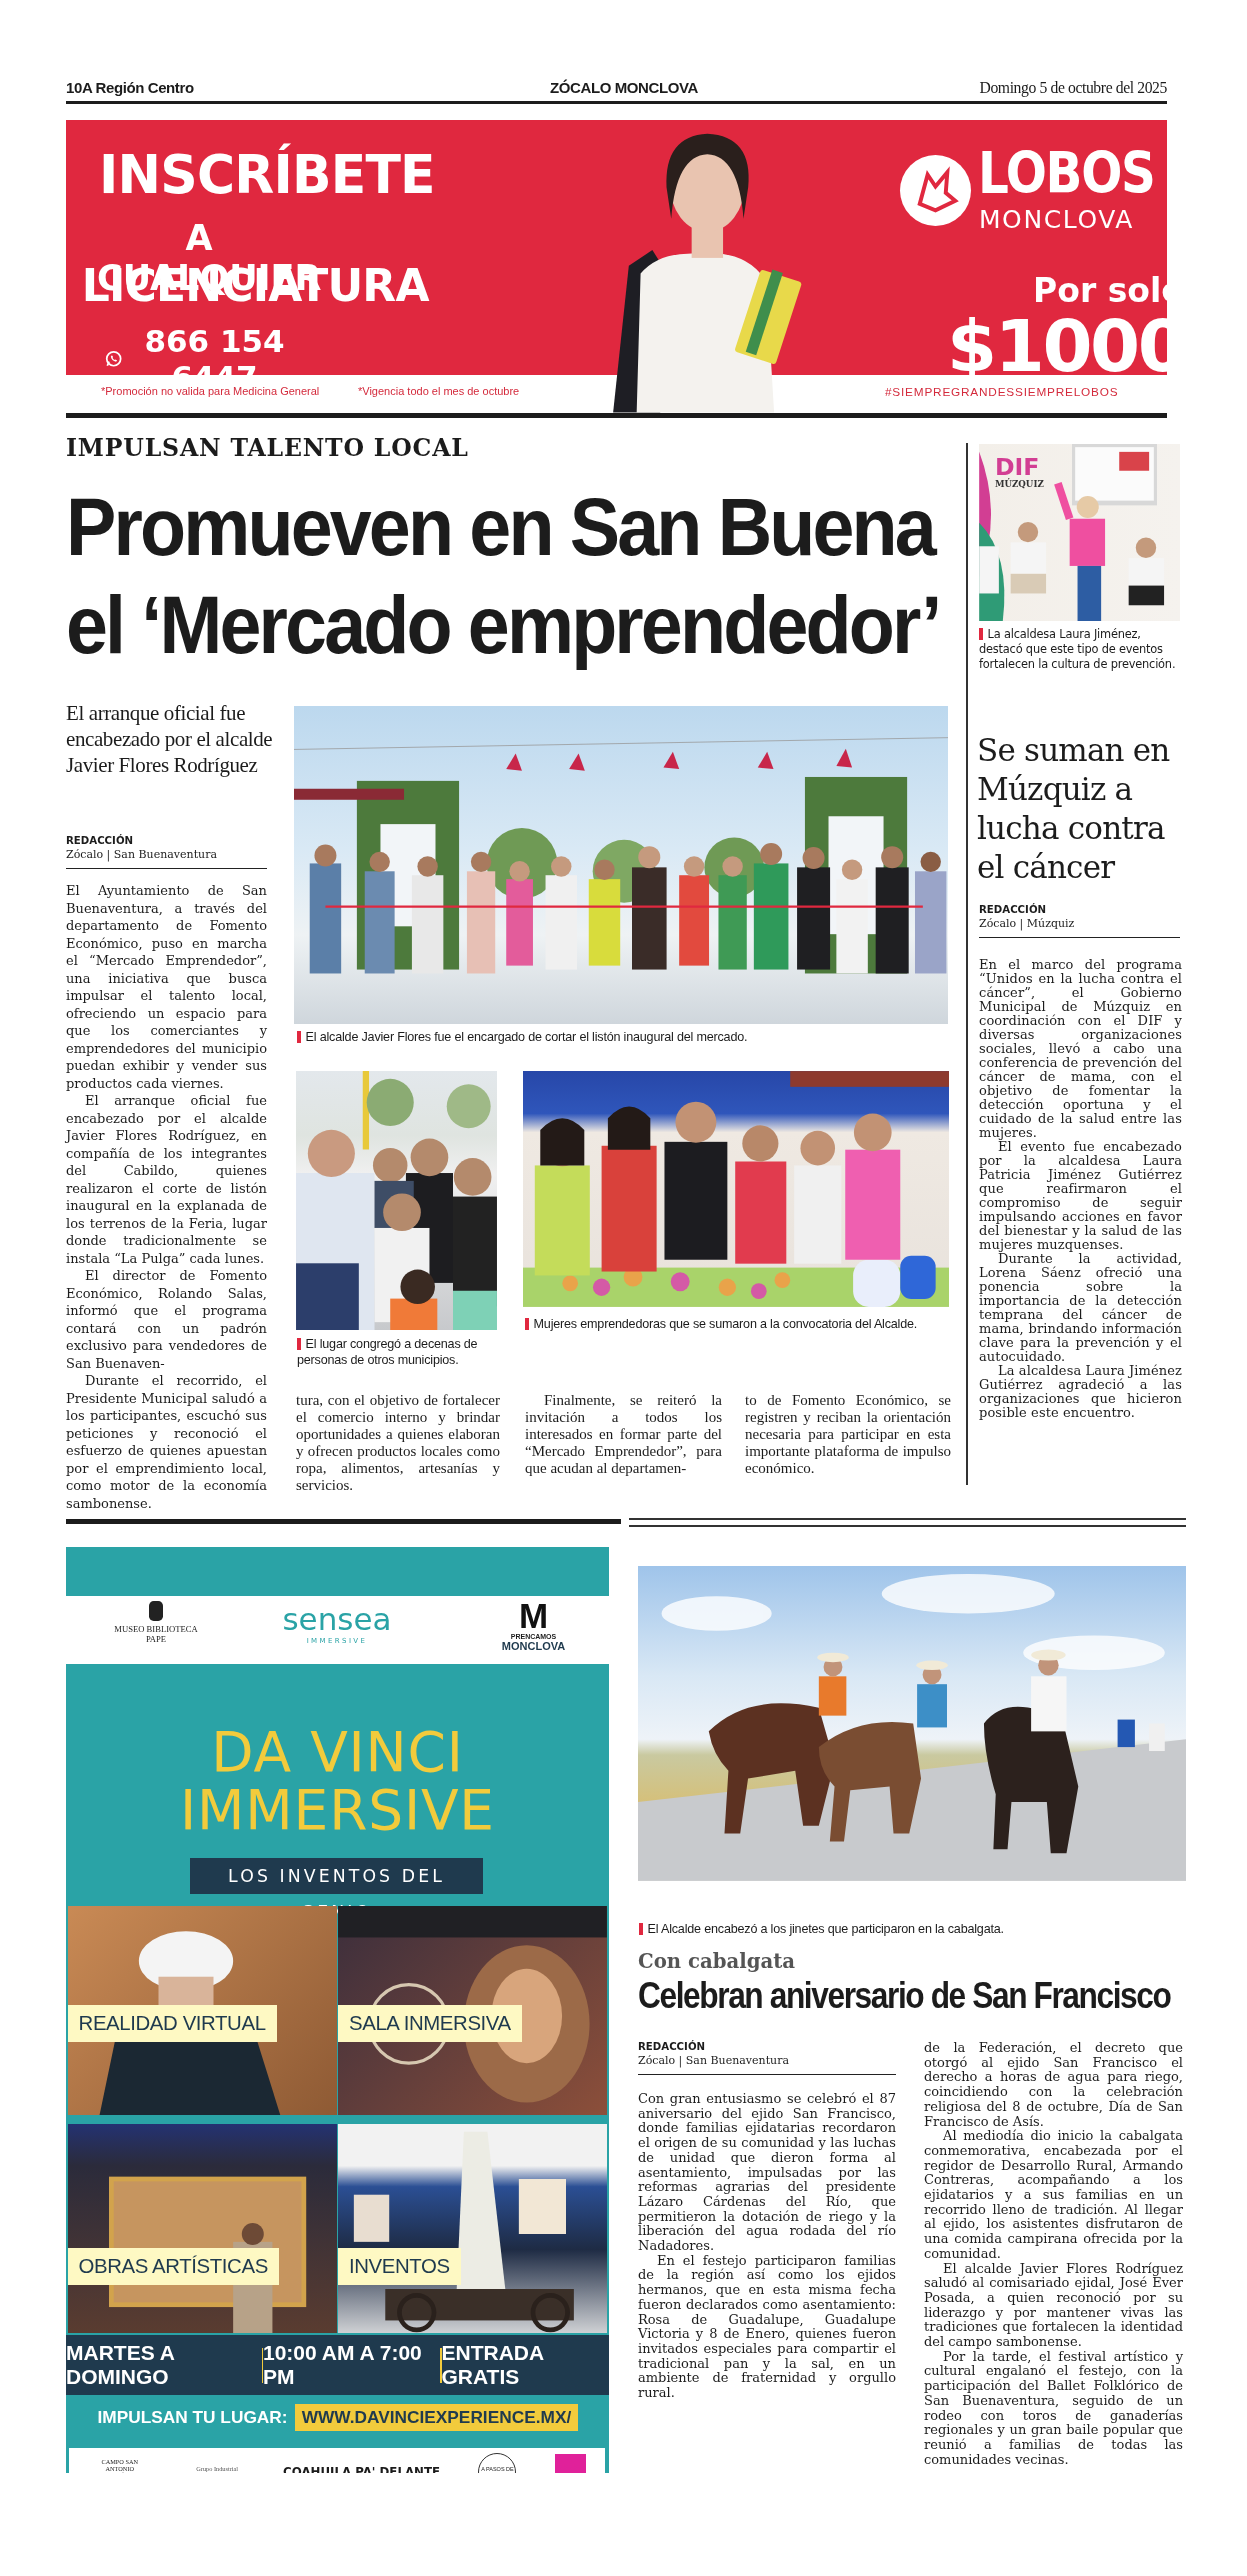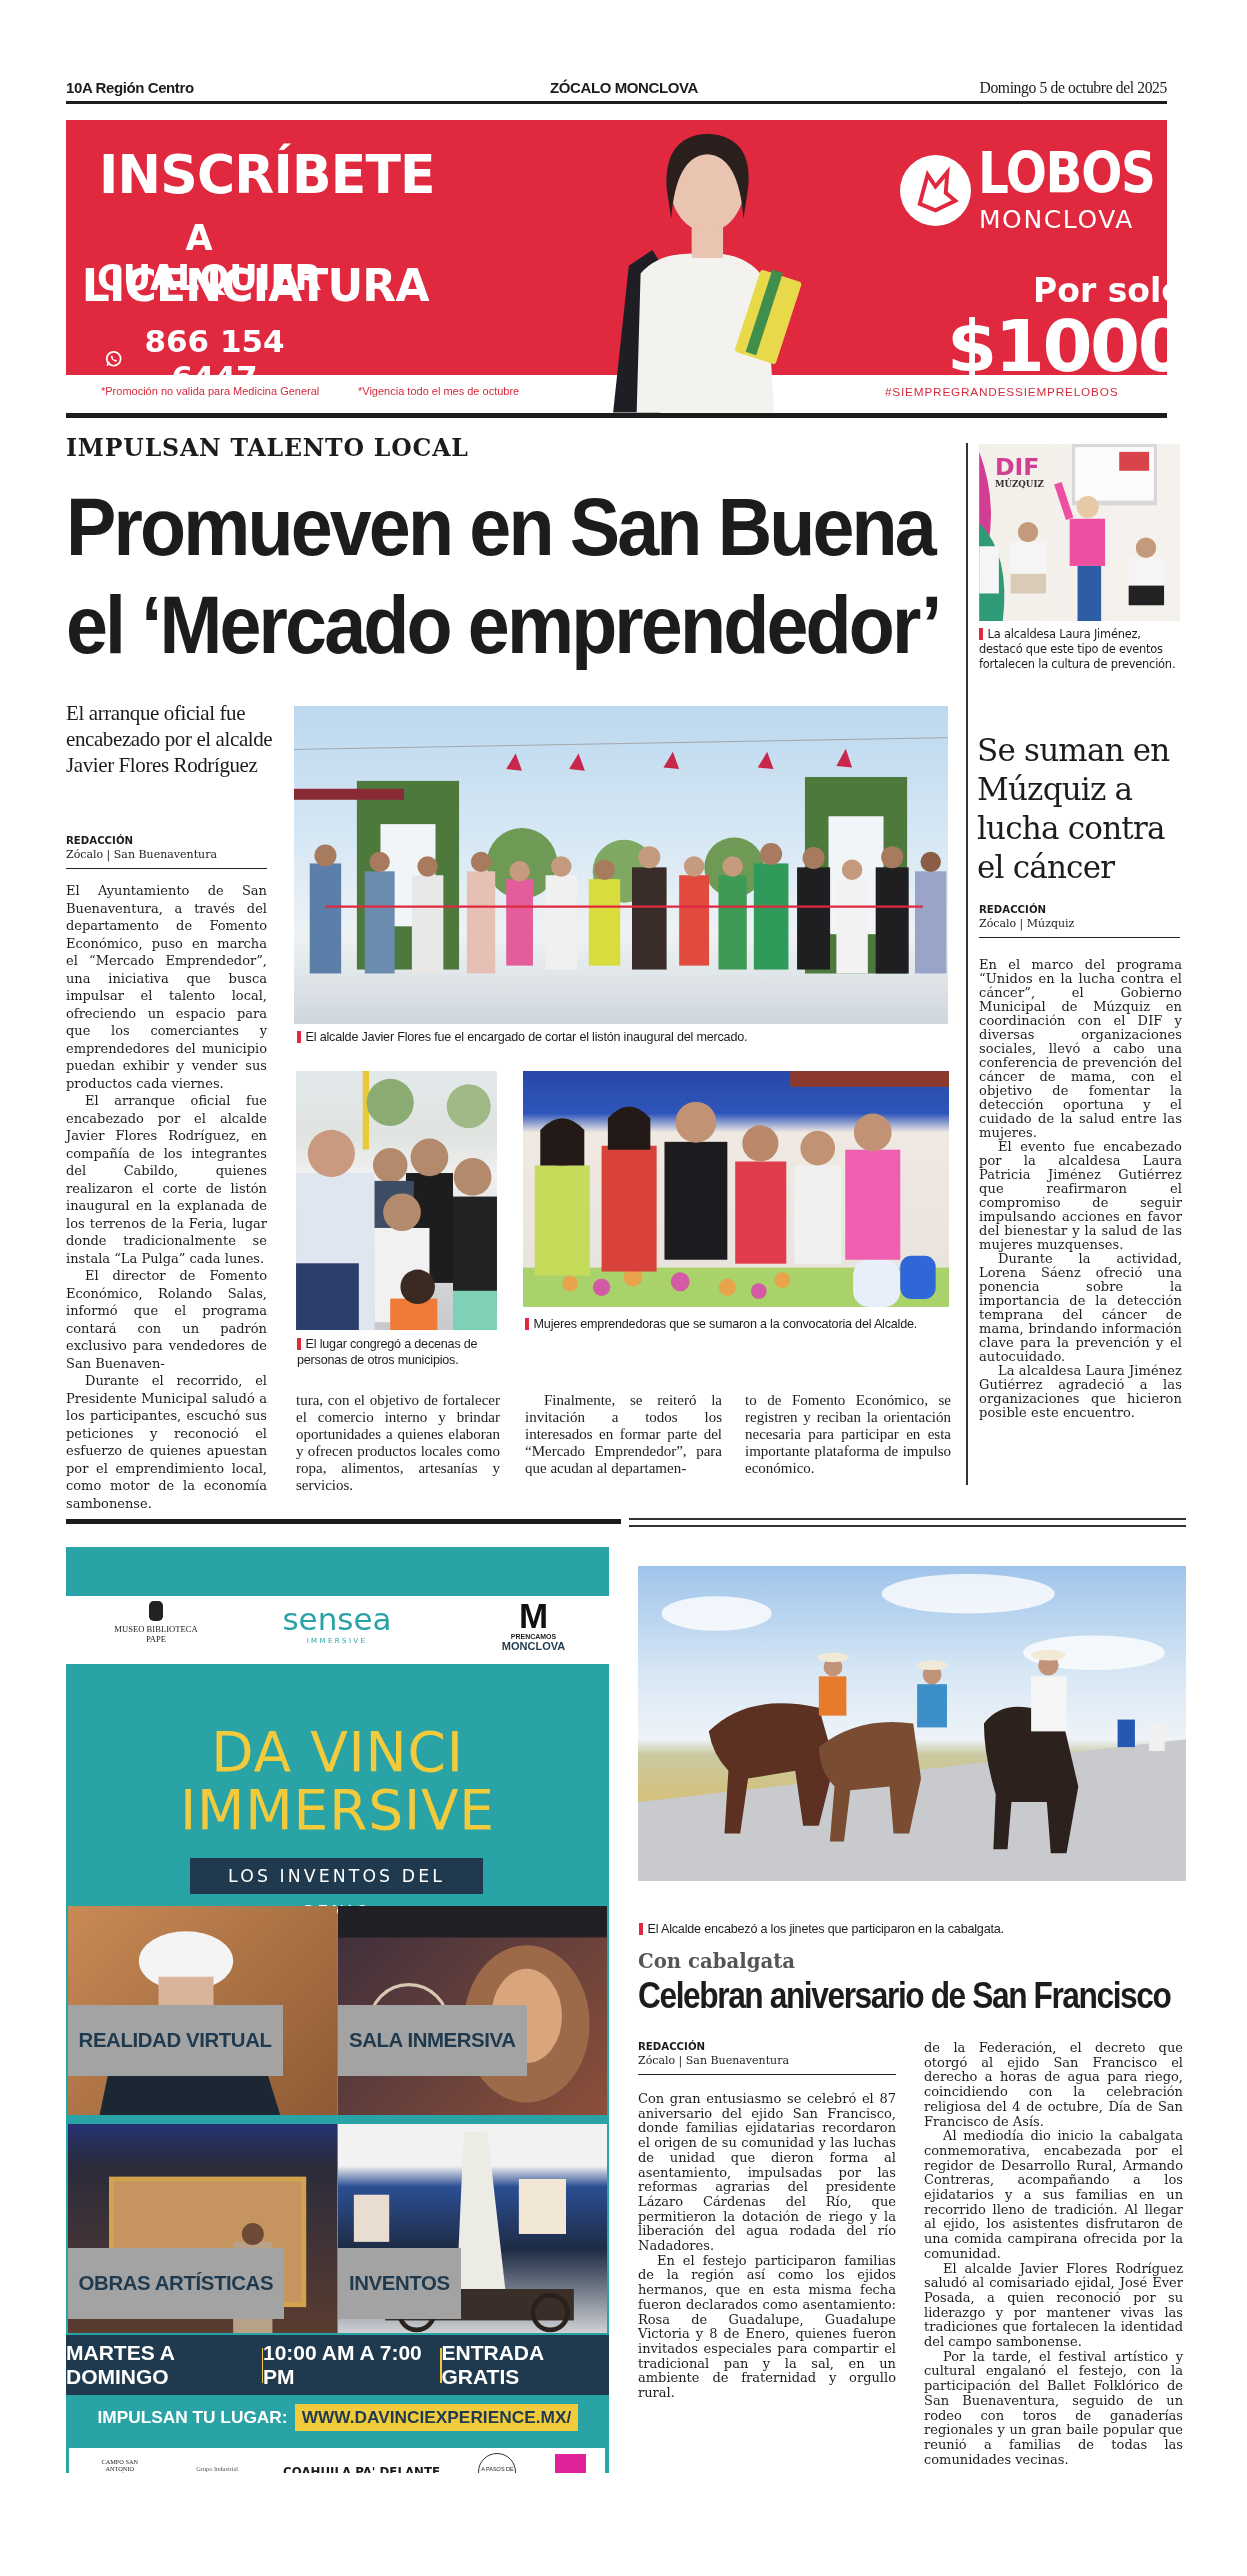--- a/index.html
+++ b/index.html
@@ -31,21 +31,21 @@
   .photo{position:absolute;overflow:hidden;}
   
   .vrule{position:absolute;width:1.6px;background:#333;}
   .mz-head{position:absolute;left:977px;top:731px;width:212px;font-family:"DejaVu Serif",serif;font-size:31px;line-height:39px;letter-spacing:-0.8px;}
   
   .dv{position:absolute;left:66px;top:1547px;width:543px;height:926px;background:#2aa3a6;overflow:hidden;}
   .dv-logos{position:absolute;left:0;top:49px;width:543px;height:68px;background:#fff;}
   .dv-title{position:absolute;left:0;width:543px;text-align:center;color:#f2cb3c;font-family:"DejaVu Sans",sans-serif;font-size:55px;line-height:60px;letter-spacing:0.8px;}
   .dv-sub{position:absolute;left:124px;top:311px;width:293px;height:36px;background:#1f3a4e;color:#fff;font-family:"DejaVu Sans",sans-serif;font-size:17.3px;letter-spacing:3.1px;text-align:center;line-height:36px;}
   .dv-tile{position:absolute;width:269px;height:209px;overflow:hidden;}
-  .dv-label{position:absolute;background:#a3a3a3;color:#1f3a4e;font-family:"Liberation Sans",sans-serif;font-weight:bold;font-size:20.4px;padding:24px 11px;letter-spacing:-0.4px;}
+  .dv-label{position:absolute;background:#fef9c3;color:#1f3a4e;font-family:"Liberation Sans",sans-serif;font-weight:normal;font-size:20.4px;padding:7px 11px;letter-spacing:-0.4px;}
   .dv-bar{position:absolute;left:0;top:788px;width:543px;height:60px;background:#1f3a4e;color:#fff;font-family:"Liberation Sans",sans-serif;font-weight:bold;font-size:21px;display:flex;align-items:center;justify-content:space-around;}
   .dv-sep{width:1.6px;height:35px;background:#f2cb3c;}
   .dv-res{position:absolute;top:857px;left:0;width:543px;display:flex;justify-content:center;align-items:center;gap:7.9px;font-family:"Liberation Sans",sans-serif;font-weight:bold;font-size:17.3px;}
   .dv-sponsors{position:absolute;left:3.1px;top:901px;width:536px;height:47px;background:#fff;display:flex;align-items:center;justify-content:space-around;}
   
   .cb-kicker{position:absolute;left:638px;top:1950px;font-family:"DejaVu Serif",serif;font-weight:bold;font-size:19.7px;color:#555;}
   .cb-head{position:absolute;left:638px;top:1975px;font-family:"Liberation Sans",sans-serif;font-weight:bold;font-size:36px;letter-spacing:-1.6px;transform:scaleX(0.88);transform-origin:left top;white-space:nowrap;}
 </style>
 </head>
 <body>
@@ -383,18 +383,18 @@
 <div class="cb-head">Celebran aniversario de San Francisco</div>
 <div class="byline" style="left:638px;top:2041px;width:258px;">
   <div class="byline-name">REDACCIÓN</div>
   <div class="byline-place">Zócalo | San Buenaventura</div>
 </div>
 <div class="body-col" style="left:638px;top:2092px;width:258px;font-size:13px;line-height:14.7px;">
   <p class="first">Con gran entusiasmo se celebró el 87 aniversario del ejido San Francisco, donde familias ejidatarias recordaron el origen de su comunidad y las luchas de unidad que dieron forma al asentamiento, impulsadas por las reformas agrarias del presidente Lázaro Cárdenas del Río, que permitieron la dotación de riego y la liberación del agua rodada del río Nadadores.</p>
   <p>En el festejo participaron familias de la región así como los ejidos hermanos, que en esta misma fecha fueron declarados como asentamiento: Rosa de Guadalupe, Guadalupe Victoria y 8 de Enero, quienes fueron invitados especiales para compartir el tradicional pan y la sal, en un ambiente de fraternidad y orgullo rural.</p>
 </div>
 <div class="body-col" style="left:924px;top:2041px;width:259px;font-size:13px;line-height:14.7px;">
-  <p class="first">de la Federación, el decreto que otorgó al ejido San Francisco el derecho a horas de agua para riego, coincidiendo con la celebración religiosa del 4 de octubre, Día de San Francisco de Asís.</p>
+  <p class="first">de la Federación, el decreto que otorgó al ejido San Francisco el derecho a horas de agua para riego, coincidiendo con la celebración religiosa del 8 de octubre, Día de San Francisco de Asís.</p>
   <p>Al mediodía dio inicio la cabalgata conmemorativa, encabezada por el regidor de Desarrollo Rural, Armando Contreras, acompañando a los ejidatarios y a sus familias en un recorrido lleno de tradición. Al llegar al ejido, los asistentes disfrutaron de una comida campirana ofrecida por la comunidad.</p>
   <p>El alcalde Javier Flores Rodríguez saludó al comisariado ejidal, José Ever Posada, a quien reconoció por su liderazgo y por mantener vivas las tradiciones que fortalecen la identidad del campo sambonense.</p>
   <p>Por la tarde, el festival artístico y cultural engalanó el festejo, con la participación del Ballet Folklórico de San Buenaventura, seguido de un rodeo con toros de ganaderías regionales y un gran baile popular que reunió a familias de todas las comunidades vecinas.</p>
 </div>
 
 
 </body></html>

